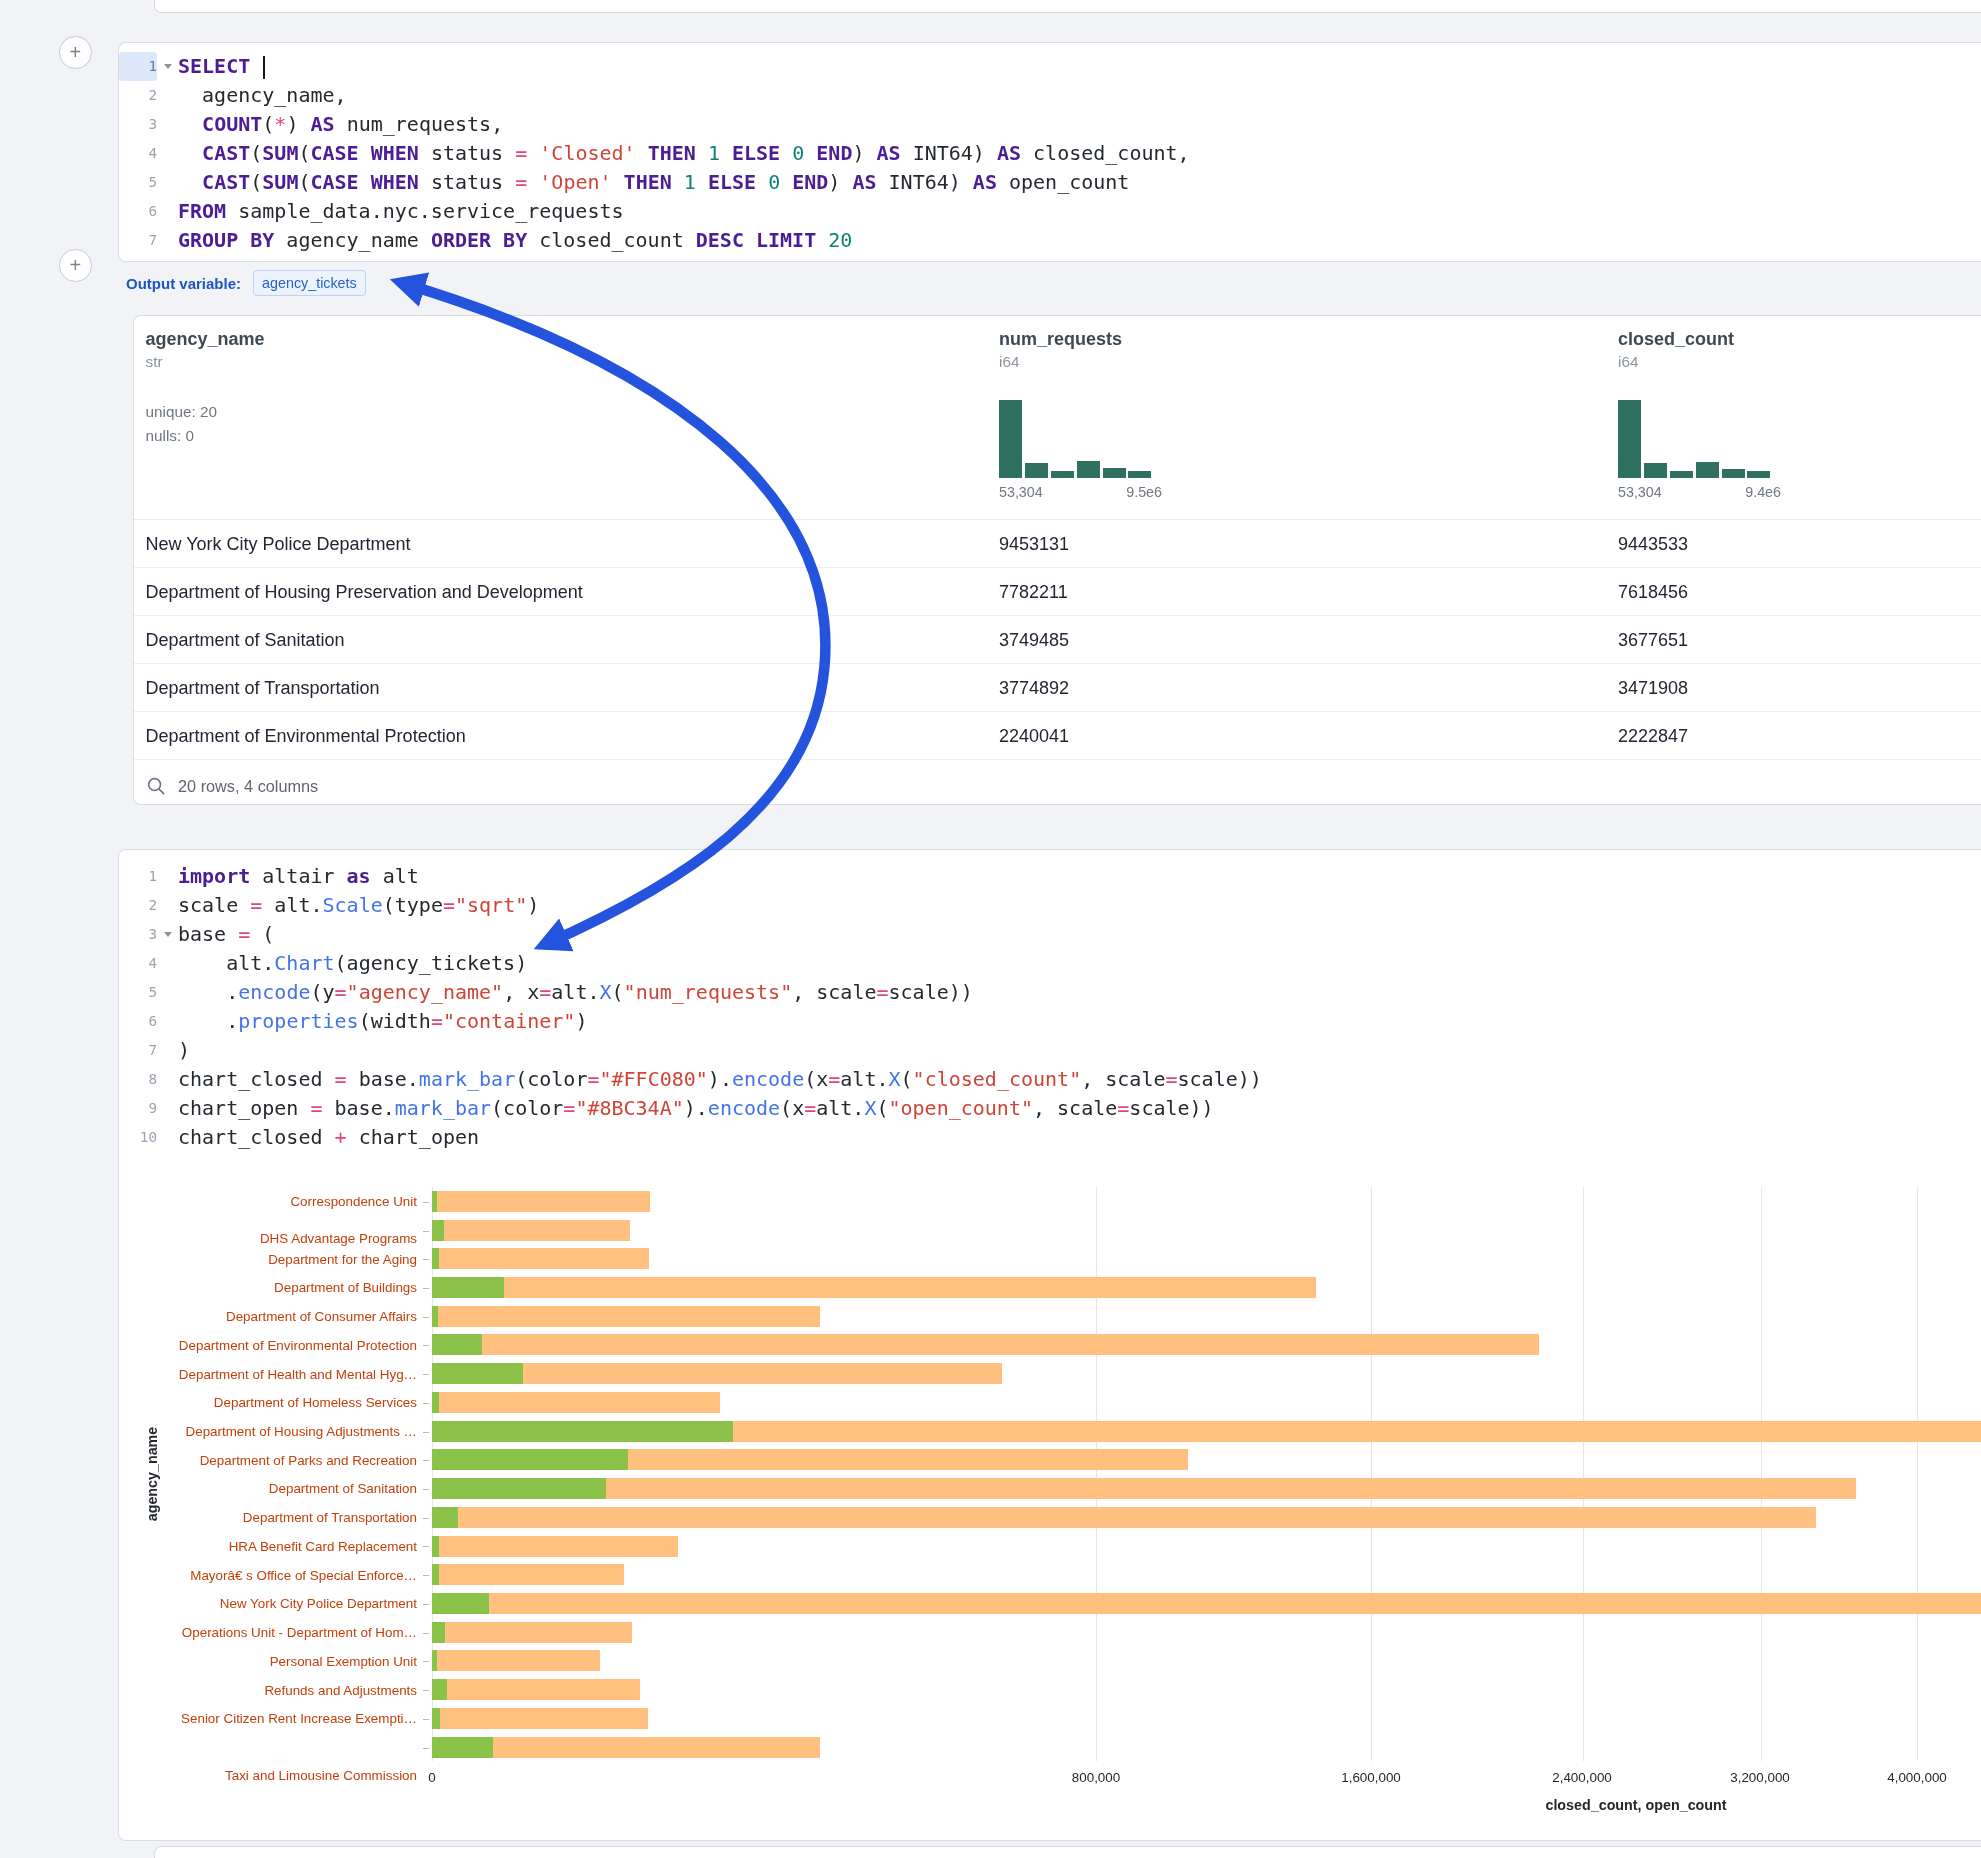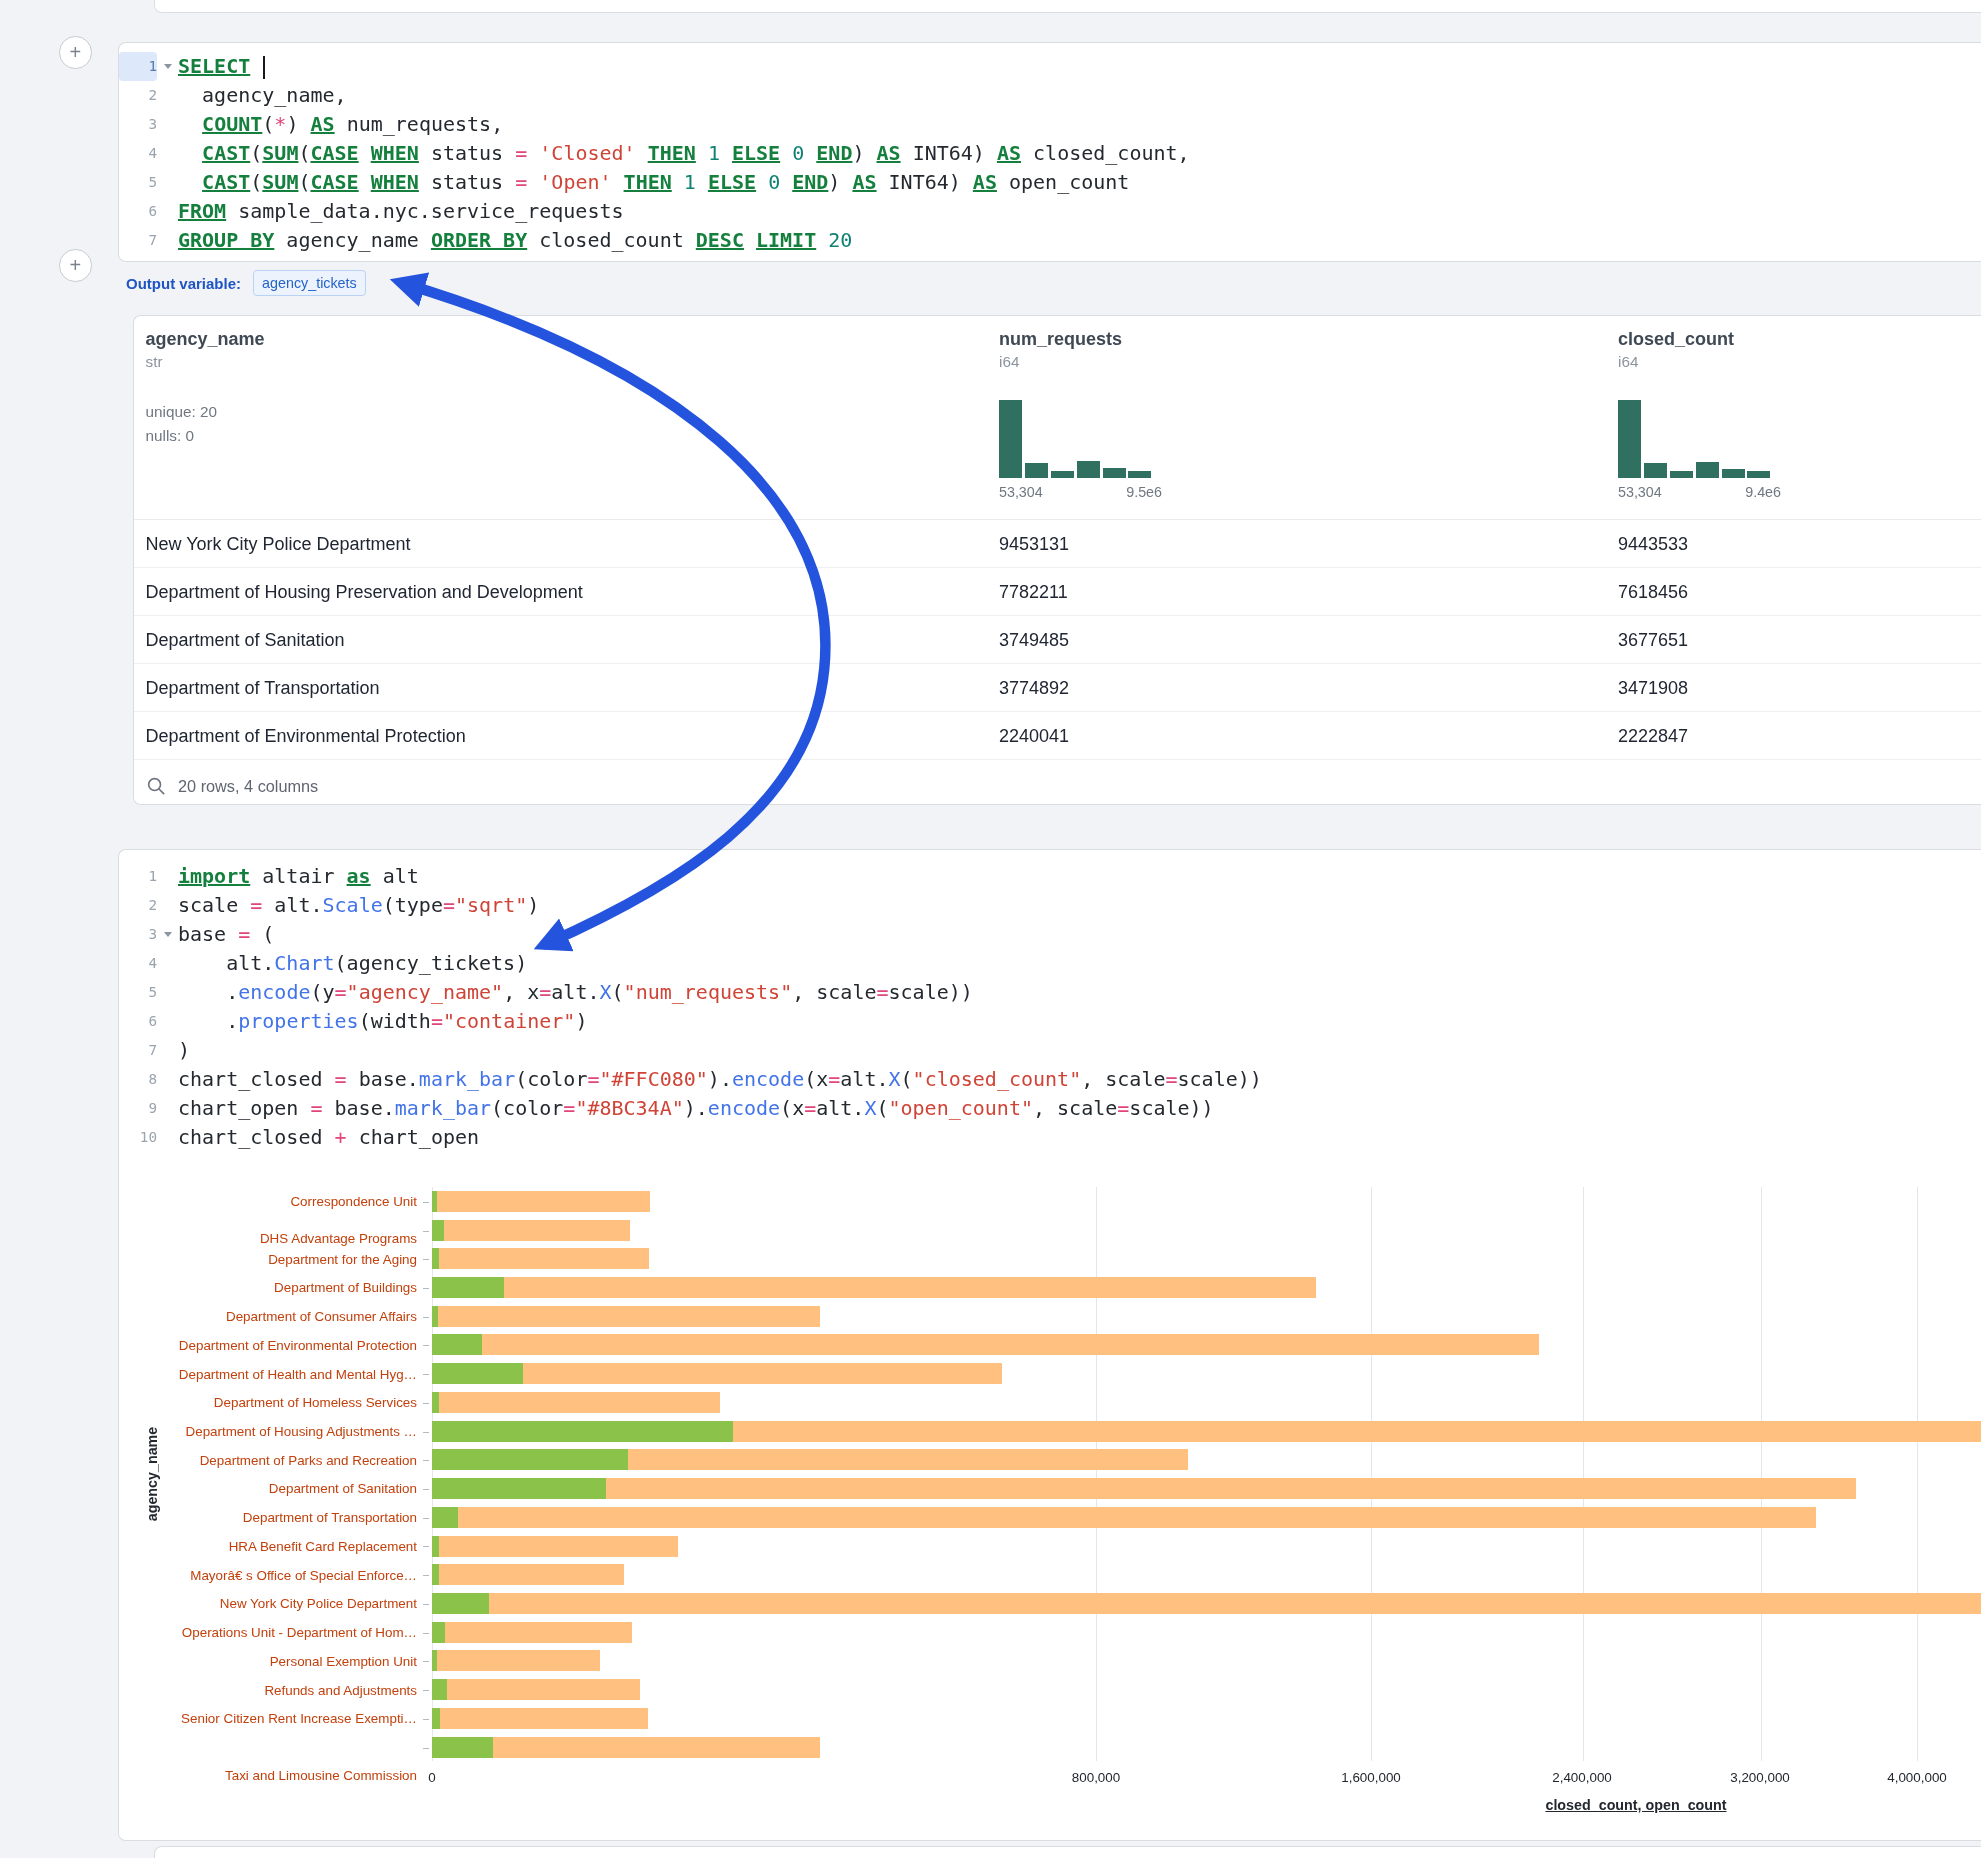--- a/index.html
+++ b/index.html
@@ -29,21 +29,21 @@
   .code-line{display:flex;height:29px;line-height:29px;white-space:pre;
     font-family:"DejaVu Sans Mono",monospace;font-size:20px;}
   .ln{width:38px;flex:none;text-align:right;color:#9aa4af;font-size:14.3px;
     font-family:"DejaVu Sans Mono",monospace;}
   .ln-hl{background:#dde8fa;border-radius:3.8px;color:#5b7bb1;}
   .fold{width:21px;flex:none;display:flex;align-items:center;justify-content:center;}
   .has-fold::after{content:"";display:block;width:0;height:0;
     border-left:4.8px solid transparent;border-right:4.8px solid transparent;
     border-top:5.7px solid #8b95a1;}
   .code-text{flex:1;white-space:pre;}
-  .tk-kw{color:#15803d;font-weight:600;text-decoration:underline;}
+  .tk-kw{color:#4c1d95;font-weight:600;}
   .tk-str{color:#d04437;}
   .tk-num{color:#0e8274;}
   .tk-op{color:#e0457b;}
   .tk-fn{color:#4273e8;}
   .tk-plain{color:#24292f;}
   .tk-cur{display:inline-block;width:1.9px;height:23px;background:#15181c;
     vertical-align:middle;margin-left:1px;}
   
   .output-bar{position:absolute;left:126px;top:266px;height:34px;display:flex;
     align-items:center;gap:11.5px;}
@@ -70,21 +70,21 @@
   
   #chart{position:absolute;left:0;top:325px;width:100%;height:660px;}
   .plot{position:absolute;left:313px;top:12.4px;right:0;height:574px;overflow:hidden;}
   .gridline{position:absolute;top:0;bottom:0;width:1px;background:#e3e7ec;}
   .bar{position:absolute;left:0;height:21px;}
   .y-label{position:absolute;left:0;width:298px;text-align:right;font-size:13.4px;
     color:#c2410c;height:17px;line-height:17px;white-space:nowrap;}
   .y-tick{position:absolute;left:304px;width:5.7px;height:1px;background:#b3bac2;}
   .x-tick-label{position:absolute;top:595px;transform:translateX(-50%);font-size:13.4px;color:#23272e;}
   .x-title{position:absolute;top:622px;left:1517px;transform:translateX(-50%);
-    font-size:14.3px;font-weight:700;color:#23272e;text-decoration:underline;}
+    font-size:14.3px;font-weight:700;color:#23272e;}
   .y-title{position:absolute;left:33px;top:299px;transform:translate(-50%,-50%) rotate(-90deg);
     font-size:14.3px;font-weight:700;color:#23272e;white-space:nowrap;}
   
   .arrow-overlay{position:absolute;left:0;top:0;z-index:40;pointer-events:none;}
   .search-icon-svg{flex:none;}
 </style>
 </head>
 <body>
 
 <div class="prev-strip"></div>

